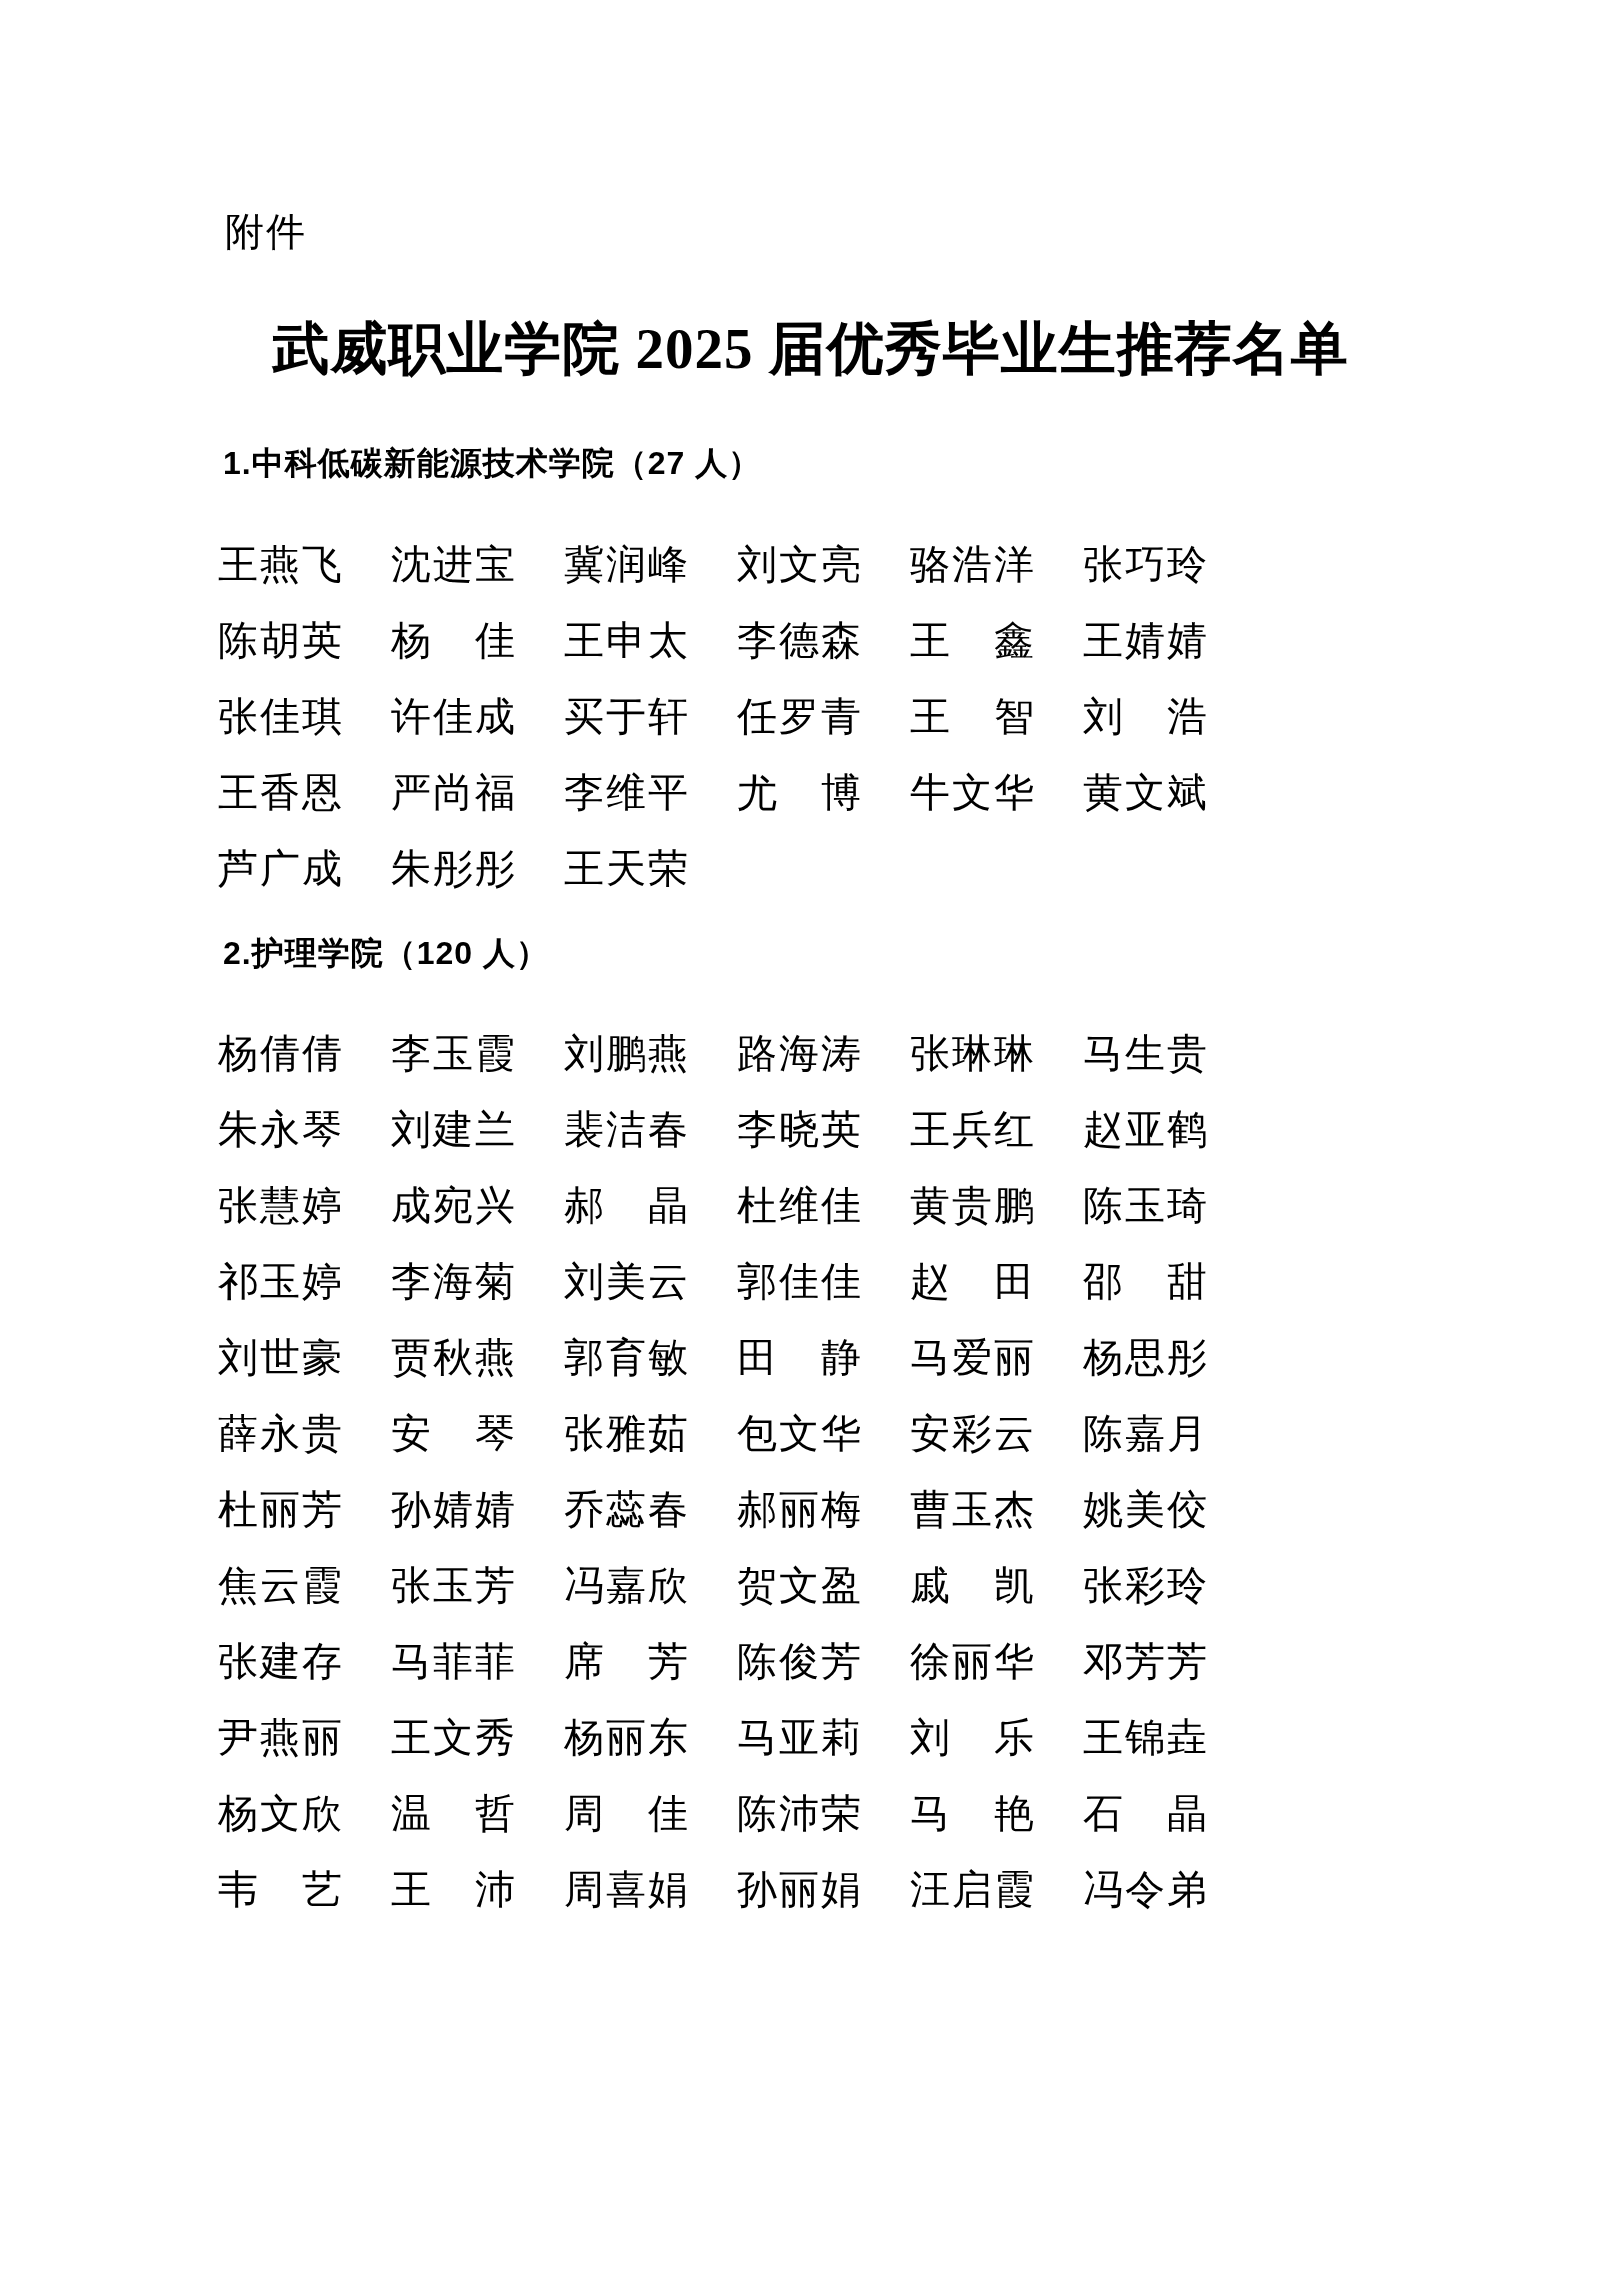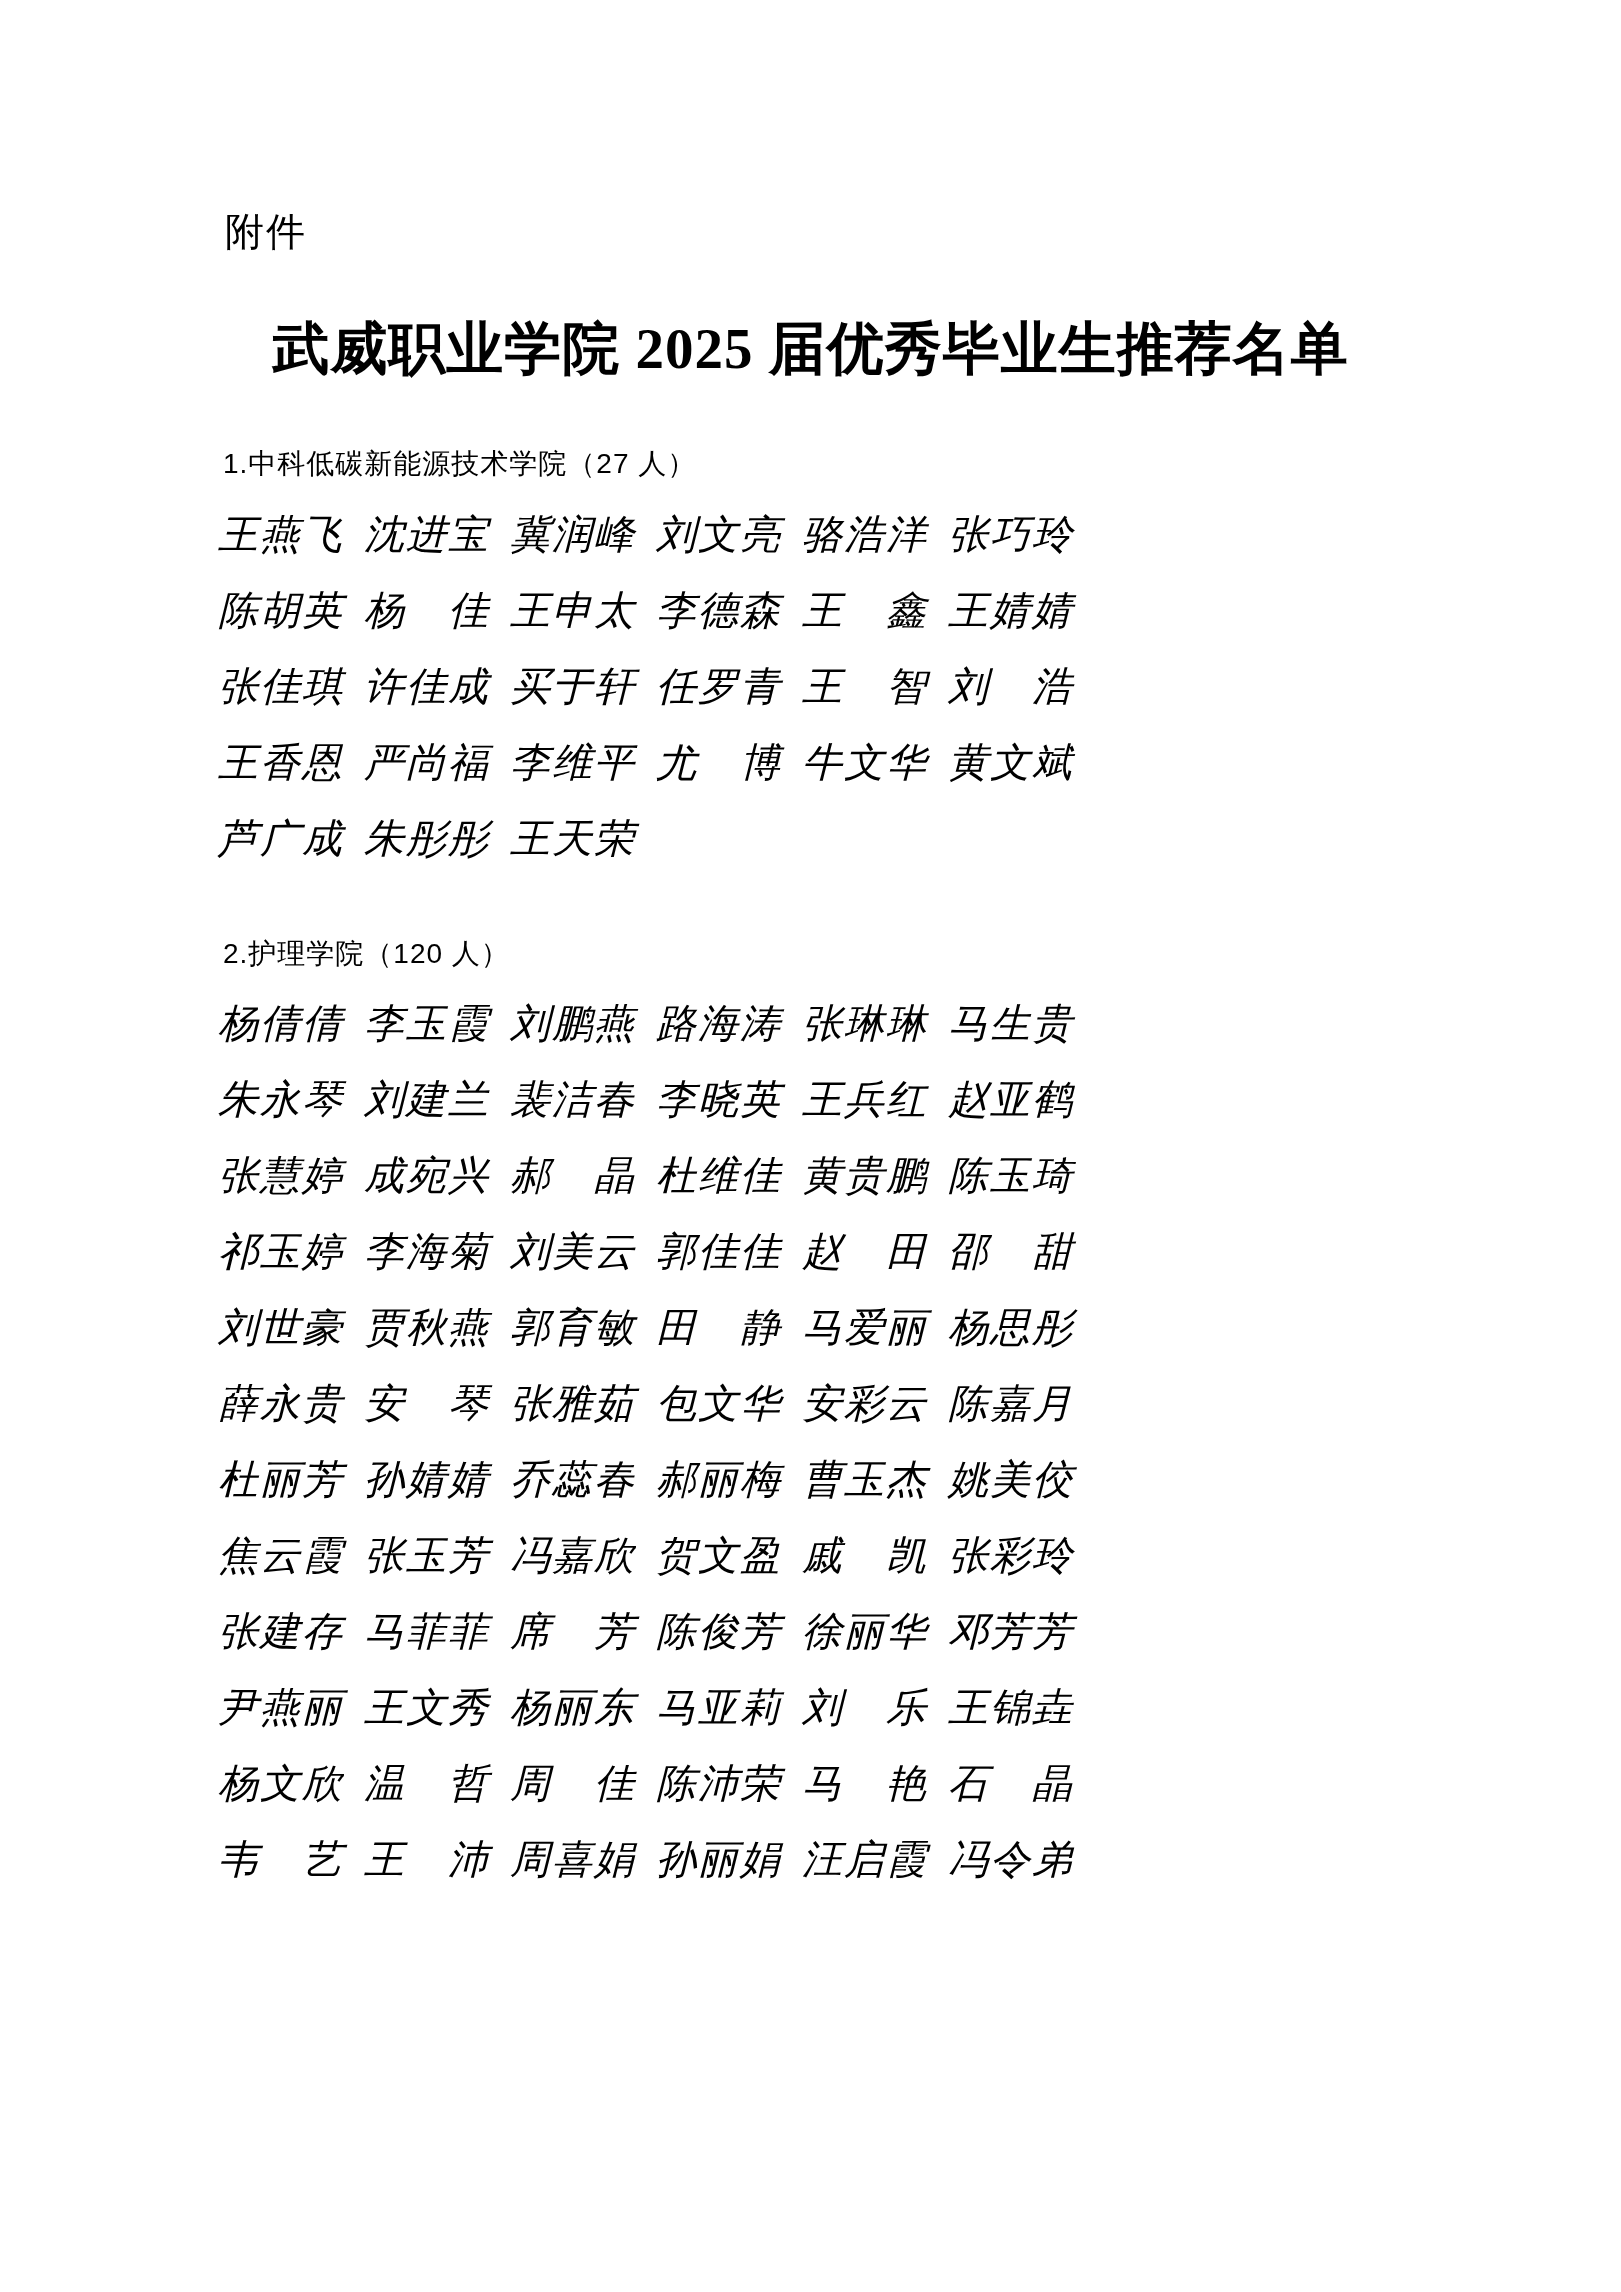--- a/index.html
+++ b/index.html
@@ -43,34 +43,33 @@
     position: absolute;
     top: 439px;
     left: 0;
     right: 0;
   }
   .section + .section {
     margin-top: 37px;
   }
   .section-heading {
     margin: 0 0 23.5px 223px;
-    font-size: 28px;
+    font-size: 32px;
     line-height: 49px;
     font-family: "Liberation Sans", sans-serif;
-    font-weight: 400;
+    font-weight: 700;
     letter-spacing: 1px;
     white-space: nowrap;
   }
   .name-row {
     display: flex;
-    align-items: flex-start;
+    align-items: flex-end;
     height: 76px;
     margin-left: 218px;
-    gap: 22px;
-    font-style: italic;
+    gap: 49px;
   }
   .name-cell {
     width: 124px;
     font-size: 40px;
     line-height: 1.15;
     text-align: justify;
     text-align-last: justify;
     -moz-text-align-last: justify;
     white-space: nowrap;
   }

